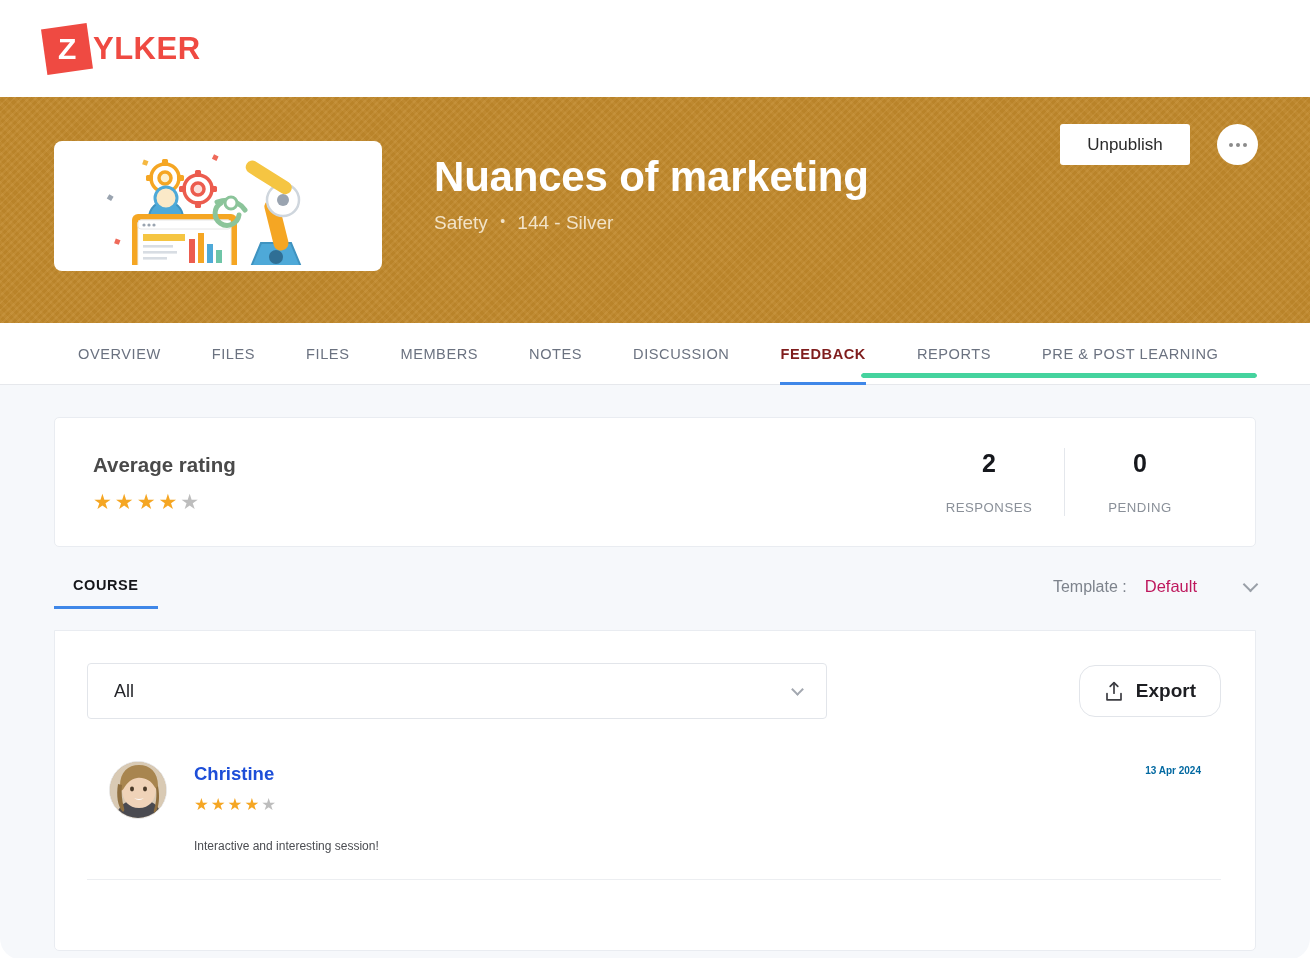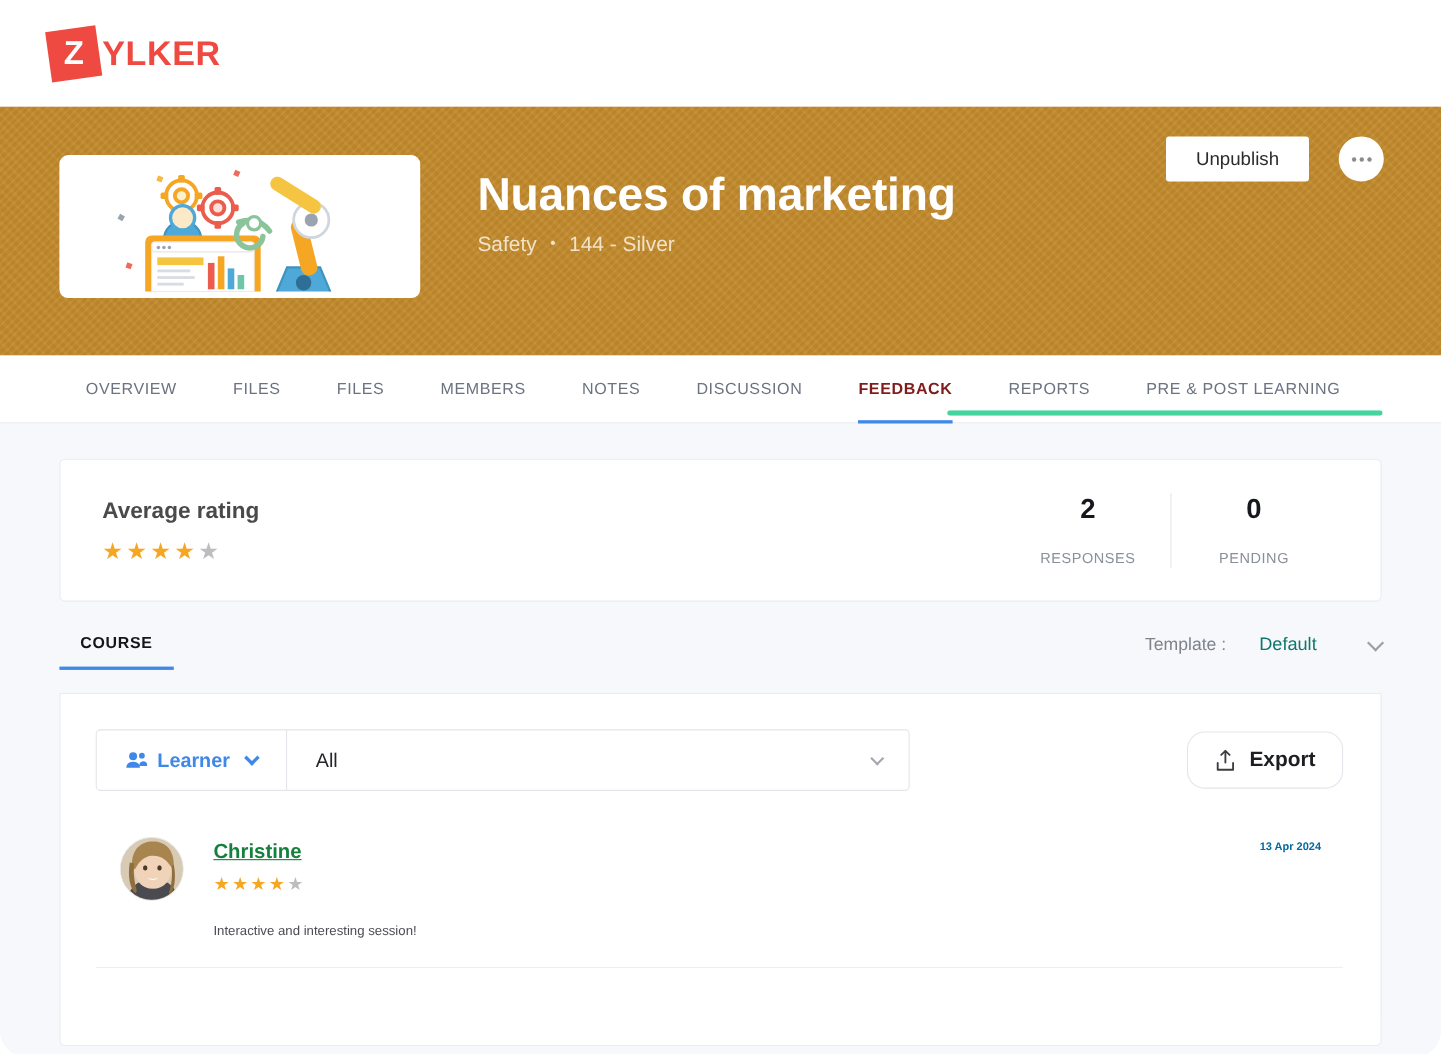--- a/index.html
+++ b/index.html
@@ -174,21 +174,21 @@
     color: #15161a;
     padding: 0 19px 13px 19px;
     border-bottom: 3px solid #3f87e8;
     cursor: pointer;
   }
   .template-picker {
     display: flex; align-items: center; padding-bottom: 10px;
     cursor: pointer;
   }
   .template-label { font-size: 16px; color: #7d838c; margin-right: 18px; }
-  .template-value { font-size: 16.5px; color: #0f766e; margin-left: 12px; }
+  .template-value { font-size: 16.5px; color: #be185d; }
   .chev {
     display: inline-block; width: 11px; height: 11px;
     border-right: 2px solid #9aa0a8; border-bottom: 2px solid #9aa0a8;
     transform: rotate(45deg);
     margin-left: 48px; margin-bottom: 4px;
   }
 
   
   .feedback-card {
     border-top-left-radius: 0; border-top-right-radius: 0;
@@ -243,21 +243,21 @@
     position: relative;
     border-bottom: 1px solid #eceef1;
   }
   .avatar {
     width: 58px; height: 58px; border-radius: 50%;
     overflow: hidden; flex: 0 0 58px;
     background: #cbb79c;
     border: 1px solid #e8e8e8;
   }
   .review-body { margin-left: 27px; padding-top: 2px; }
-  .review-name { font-size: 18.5px; font-weight: bold; color: #15803d; text-decoration: underline; }
+  .review-name { font-size: 18.5px; font-weight: bold; color: #1d4ed8; }
   .review-stars { display: flex; gap: 2px; margin-top: 11px; }
   .review-stars .star { font-size: 16.5px; }
   .review-text { margin-top: 26px; font-size: 12px; color: #4b4d52; }
   .review-date {
     position: absolute; right: 20px; top: 46px;
     font-size: 10px; color: #0369a1; font-weight: bold;
   }
 </style>
 </head>
 <body>
@@ -409,30 +409,20 @@
         <span class="template-label">Template :</span>
         <span class="template-value">Default</span>
         <span class="chev"></span>
       </div>
     </div>
 
     <div class="card feedback-card">
 
       <div class="filter-row">
         <div class="filter-group">
-          <div class="learner-seg">
-            <svg width="20" height="16" viewBox="0 0 20 16">
-              <circle cx="7" cy="4.5" r="3.6" fill="#3f87e8"></circle>
-              <path d="M0.8 15 c0-3.6 2.8-5.6 6.2-5.6 s6.2 2 6.2 5.6z" fill="#3f87e8"></path>
-              <circle cx="15" cy="4" r="2.6" fill="#3f87e8"></circle>
-              <path d="M12.5 13.4 c0-2.7 1.6-4.3 3.8-4.3 s3.7 1.6 3.7 4.3z" fill="#3f87e8"></path>
-            </svg>
-            <span class="learner-label">Learner</span>
-            <span class="chev-blue"></span>
-          </div>
           <div class="all-seg">
             <span class="all-value">All</span>
             <span class="chev-sm"></span>
           </div>
         </div>
 
         <button class="export-btn">
           <svg width="20" height="21" viewBox="0 0 20 21">
             <path d="M10 1.8 v10.4" stroke="#3c3d42" stroke-width="1.7" fill="none" stroke-linecap="round"></path>
             <path d="M6.2 5.3 L10 1.6 L13.8 5.3" stroke="#3c3d42" stroke-width="1.7" fill="none" stroke-linecap="round" stroke-linejoin="round"></path>

